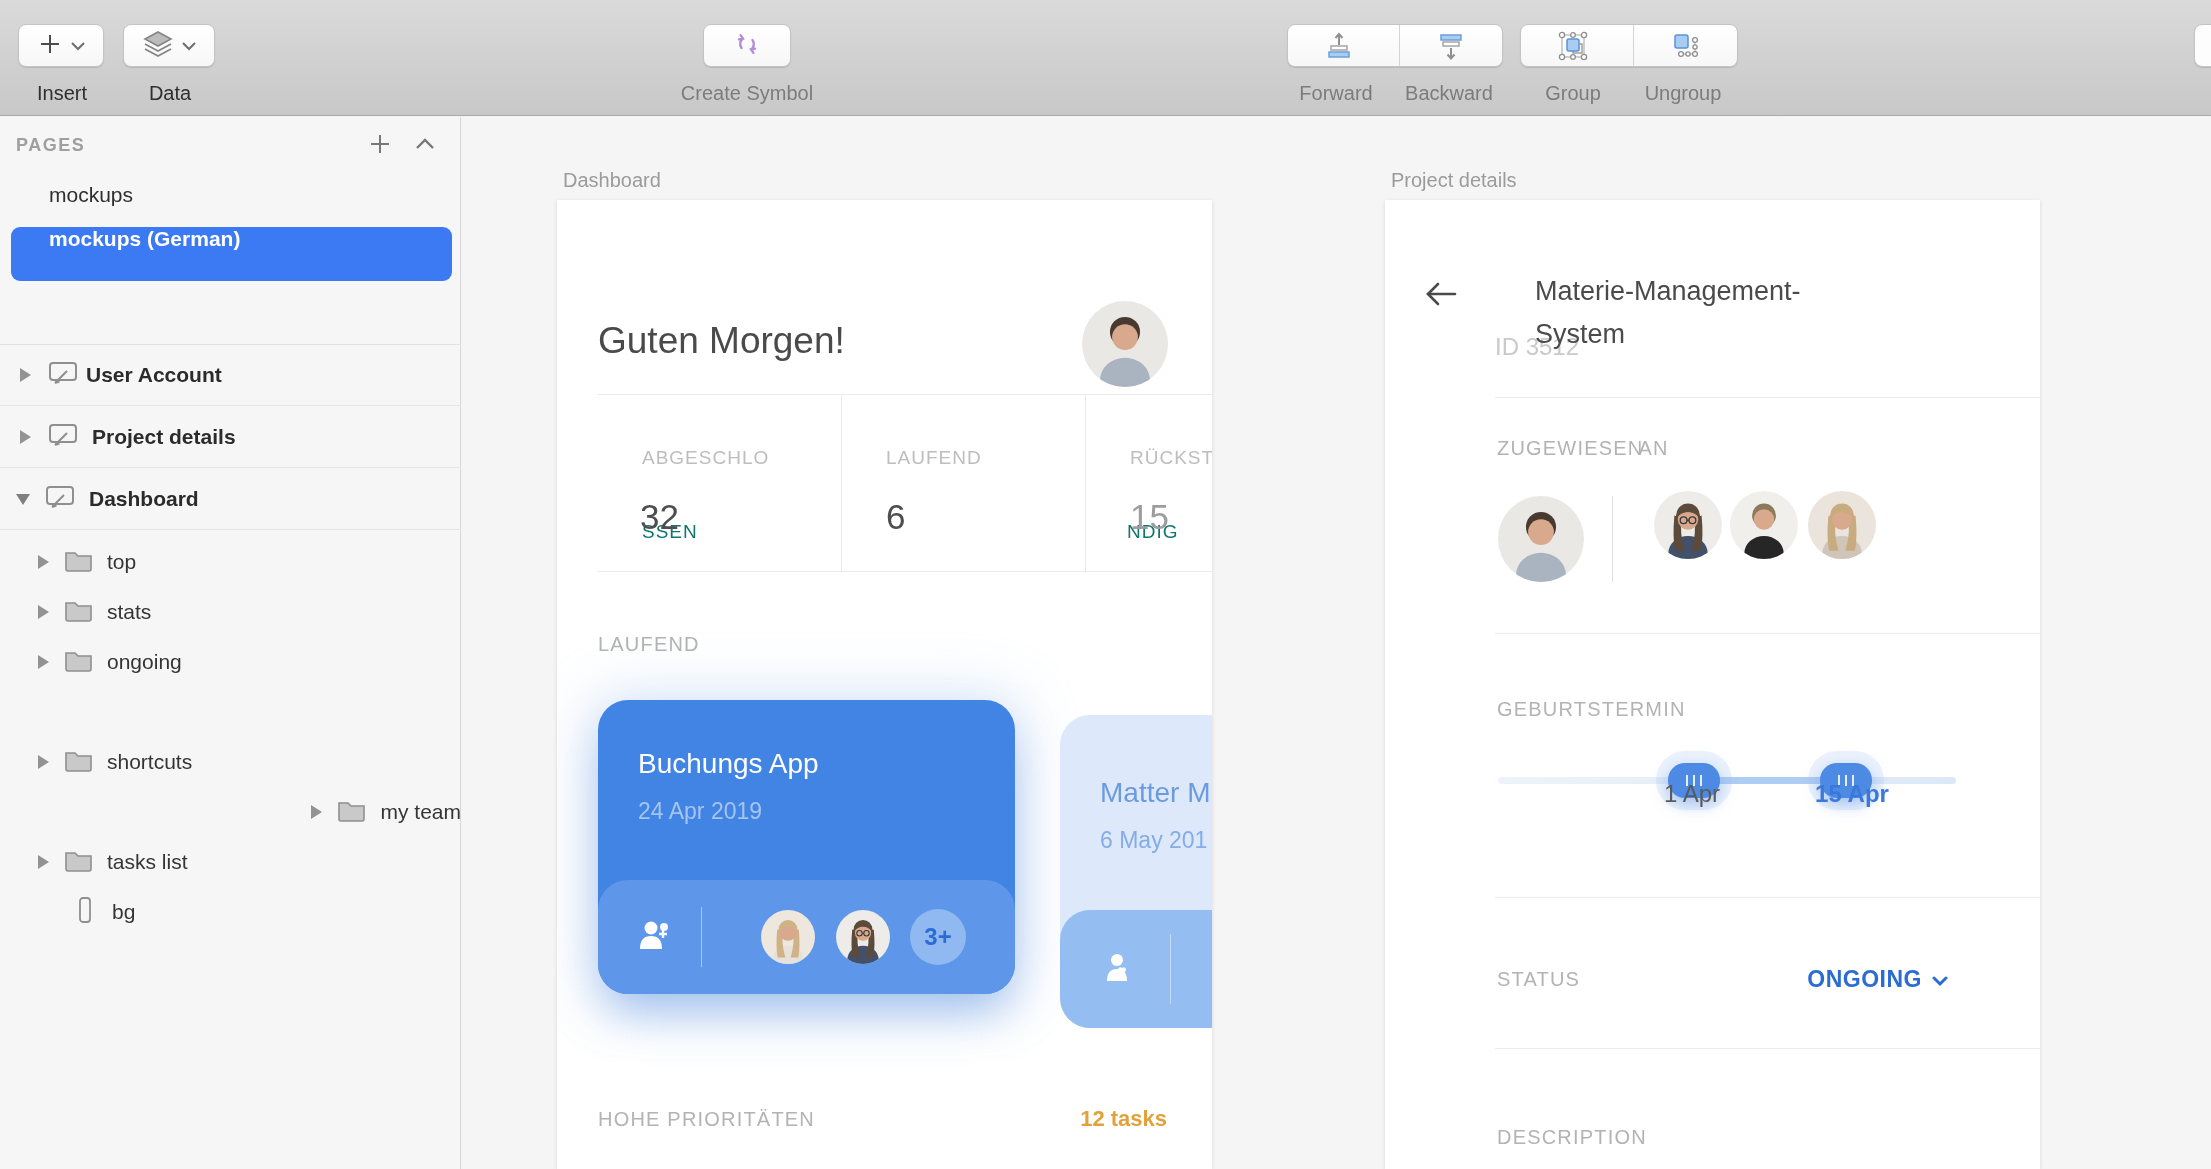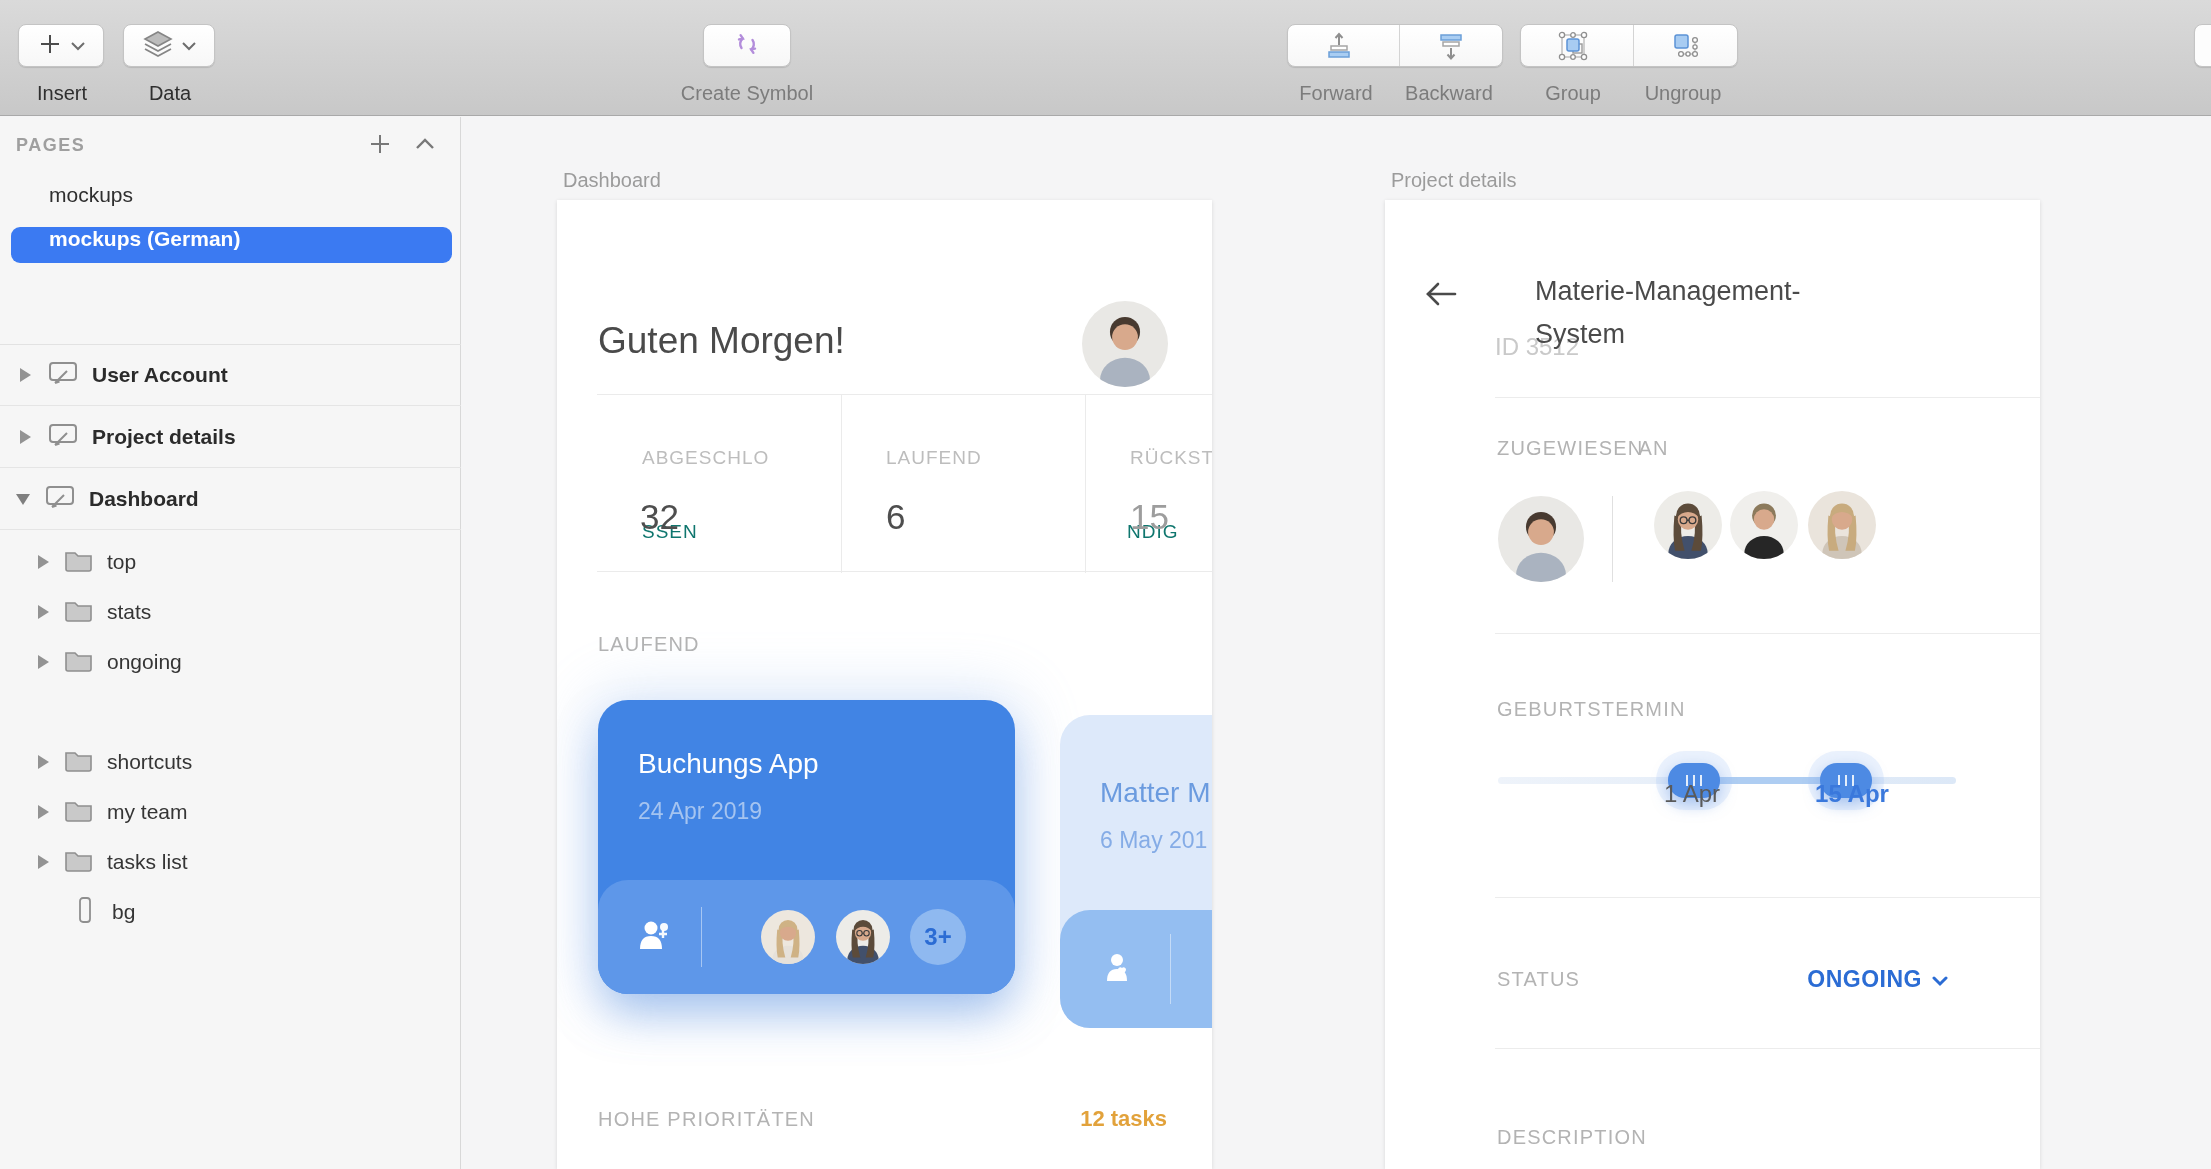--- a/index.html
+++ b/index.html
@@ -22,21 +22,21 @@
 
   
   #sidebar { position:absolute; left:0; top:117px; width:461px; height:1052px;
     background:#f6f6f6; border-right:1px solid #d8d8d8; }
   .pages-header { position:absolute; left:16px; top:18px; font-size:18px; letter-spacing:1.5px;
     color:#9f9f9f; font-weight:bold; }
   .ph-icon { position:absolute; top:12px; width:30px; height:30px; display:flex;
     align-items:center; justify-content:center; color:#787878; }
   .page-item { position:absolute; left:0; width:461px; height:40px; display:flex;
     align-items:flex-start; padding-left:49px; font-size:21px; color:#2f2f2f; }
-  .page-item.selected { left:11px; width:441px; height:36px; padding-left:38px;
+  .page-item.selected { left:11px; width:441px; height:54px; padding-left:38px;
     background:#3b7af2; border-radius:9px; color:#ffffff; font-weight:bold; }
   .sb-divider { position:absolute; left:0; width:461px; height:1px; background:#e2e2e2; }
   .ab-row { position:absolute; left:0; width:461px; height:61px; display:flex; align-items:center;
     border-bottom:1px solid #e5e5e5; font-size:21px; font-weight:bold; color:#2b2b2b; }
   .layer-row { position:absolute; left:0; width:461px; height:50px; display:flex; align-items:center;
     font-size:21px; color:#353535; }
   .tri { width:0; height:0; border-top:7px solid transparent; border-bottom:7px solid transparent;
     border-left:11px solid #939393; }
   .tri.down { border-left:7px solid transparent; border-right:7px solid transparent;
     border-top:11px solid #7f7f7f; border-bottom:none; }
@@ -227,21 +227,21 @@
   <div class="sb-divider" style="top:227px;"></div>
 
   <div class="ab-row" style="top:228px;">
     <span style="margin-left:20px;" class="tri"></span>
     <span style="margin-left:16px;">
       <svg width="32" height="26" viewBox="0 0 32 26">
           <rect x="3" y="3" width="26" height="17" rx="3" fill="none" stroke="#8f8f8f" stroke-width="2"></rect>
           <path d="M8 23 L20 11 M8 23 l4.5-1.5" stroke="#8f8f8f" stroke-width="2" fill="none"></path>
         </svg>
     </span>
-    <span style="margin-left:13px;">User Account</span>
+    <span style="margin-left:7px;">User Account</span>
   </div>
   <div class="ab-row" style="top:290px;">
     <span style="margin-left:20px;" class="tri"></span>
     <span style="margin-left:16px;">
       <svg width="32" height="26" viewBox="0 0 32 26">
           <rect x="3" y="3" width="26" height="17" rx="3" fill="none" stroke="#8f8f8f" stroke-width="2"></rect>
           <path d="M8 23 L20 11 M8 23 l4.5-1.5" stroke="#8f8f8f" stroke-width="2" fill="none"></path>
         </svg>
     </span>
     <span style="margin-left:13px;">Project details</span>
@@ -278,21 +278,21 @@
         </svg></span>
     <span style="margin-left:13px;">ongoing</span>
   </div>
   <div class="layer-row" style="top:620px;">
     <span style="margin-left:38px;" class="tri"></span>
     <span style="margin-left:14px;"><svg width="31" height="24" viewBox="0 0 31 24">
           <path d="M3 5 h9 l3 3 h13 v13 a2 2 0 0 1 -2 2 H5 a2 2 0 0 1 -2 -2 Z" fill="#c9c9c9" stroke="#8f8f8f" stroke-width="1.6"></path>
         </svg></span>
     <span style="margin-left:13px;">shortcuts</span>
   </div>
-  <div class="layer-row" style="top:670px;">
+  <div class="layer-row" style="top:670px;justify-content:flex-end;">
     <span style="margin-left:38px;" class="tri"></span>
     <span style="margin-left:14px;"><svg width="31" height="24" viewBox="0 0 31 24">
           <path d="M3 5 h9 l3 3 h13 v13 a2 2 0 0 1 -2 2 H5 a2 2 0 0 1 -2 -2 Z" fill="#c9c9c9" stroke="#8f8f8f" stroke-width="1.6"></path>
         </svg></span>
     <span style="margin-left:13px;">my team</span>
   </div>
   <div class="layer-row" style="top:720px;">
     <span style="margin-left:38px;" class="tri"></span>
     <span style="margin-left:14px;"><svg width="31" height="24" viewBox="0 0 31 24">
           <path d="M3 5 h9 l3 3 h13 v13 a2 2 0 0 1 -2 2 H5 a2 2 0 0 1 -2 -2 Z" fill="#c9c9c9" stroke="#8f8f8f" stroke-width="1.6"></path>

